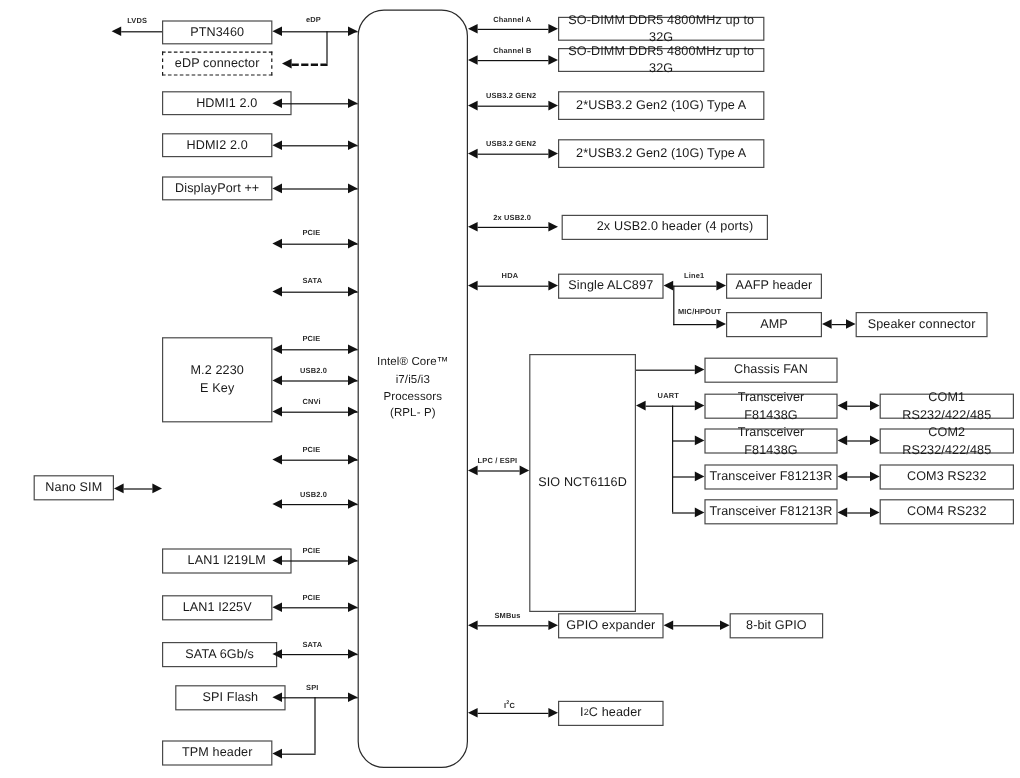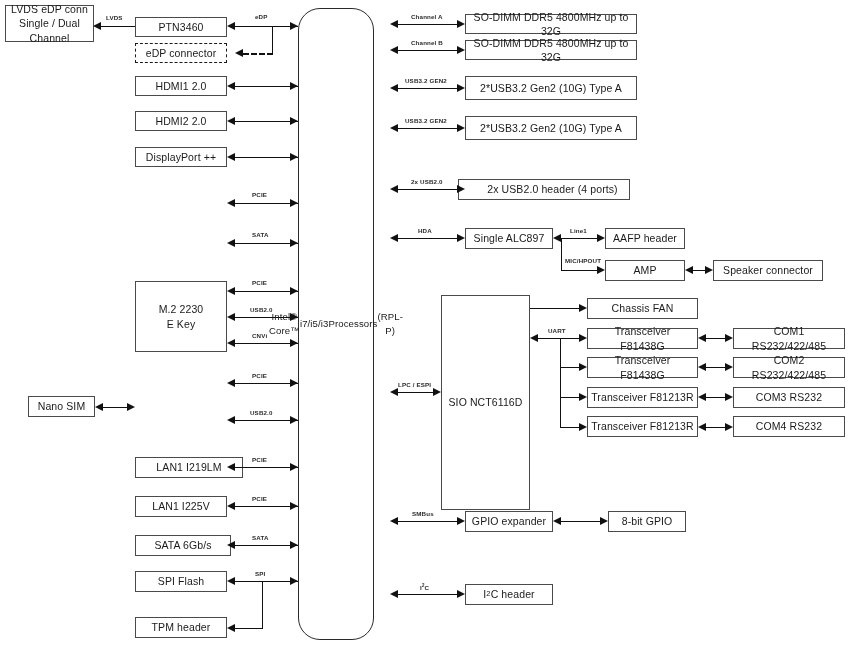--- a/index.html
+++ b/index.html
@@ -47,42 +47,37 @@
     font-weight:600;
   }
   .cpu-text{font-size:9.6px;line-height:1.5;color:#1a1a1a;}
   sup{font-size:.72em;vertical-align:super;}
 </style>
 </head>
 <body>
 
 <div id="stage">
 
-  <div class="box rounded cpu-text" style="left:298px;top:8px;width:76px;height:632px;flex-direction:row;">
+  <div class="box rounded cpu-text" style="left:298px;top:8px;width:92px;height:632px;flex-direction:column;">
     <span class="ml">Intel® Core™</span>
     <span class="ml">i7/i5/i3</span>
     <span class="ml">Processors</span>
     <span class="ml">(RPL- P)</span>
   </div>
 
-  <div class="box" style="left:5px;top:5px;width:89px;height:37px;flex-direction:column;">
-    <span class="ml">LVDS eDP conn</span>
-    <span class="ml">Single / Dual</span>
-    <span class="ml">Channel</span>
-  </div>
 
   <div class="box" style="left:135px;top:17px;width:92px;height:20px;">
       <span>PTN3460</span>
     </div>
 
   <div class="box dashed" style="left:135px;top:43px;width:92px;height:20px;">
       <span>eDP connector</span>
     </div>
 
-  <div class="box" style="left:135px;top:76px;width:92px;height:20px;">
+  <div class="box" style="left:135px;top:76px;width:108px;height:20px;">
       <span>HDMI1 2.0</span>
     </div>
 
   <div class="box" style="left:135px;top:111px;width:92px;height:20px;">
       <span>HDMI2 2.0</span>
     </div>
 
   <div class="box" style="left:135px;top:147px;width:92px;height:20px;">
       <span>DisplayPort ++</span>
     </div>
@@ -103,21 +98,21 @@
     </div>
 
   <div class="box" style="left:135px;top:496px;width:92px;height:21px;">
       <span>LAN1 I225V</span>
     </div>
 
   <div class="box" style="left:135px;top:535px;width:96px;height:21px;">
       <span>SATA 6Gb/s</span>
     </div>
 
-  <div class="box" style="left:135px;top:571px;width:92px;height:21px;">
+  <div class="box" style="left:146px;top:571px;width:92px;height:21px;">
       <span>SPI Flash</span>
     </div>
 
   <div class="box" style="left:135px;top:617px;width:92px;height:21px;">
       <span>TPM header</span>
     </div>
 
   <div class="box" style="left:465px;top:14px;width:172px;height:20px;">
       <span>SO-DIMM DDR5 4800MHz up to 32G</span>
     </div>
@@ -127,21 +122,21 @@
     </div>
 
   <div class="box" style="left:465px;top:76px;width:172px;height:24px;">
       <span>2*USB3.2 Gen2 (10G) Type A</span>
     </div>
 
   <div class="box" style="left:465px;top:116px;width:172px;height:24px;">
       <span>2*USB3.2 Gen2 (10G) Type A</span>
     </div>
 
-  <div class="box" style="left:458px;top:179px;width:172px;height:21px;padding-left:20px;">
+  <div class="box" style="left:468px;top:179px;width:172px;height:21px;padding-left:20px;">
       <span>2x USB2.0 header (4 ports)</span>
     </div>
 
   <div class="box" style="left:465px;top:228px;width:88px;height:21px;">
       <span>Single ALC897</span>
     </div>
 
   <div class="box" style="left:605px;top:228px;width:80px;height:21px;">
       <span>AAFP header</span>
     </div>

